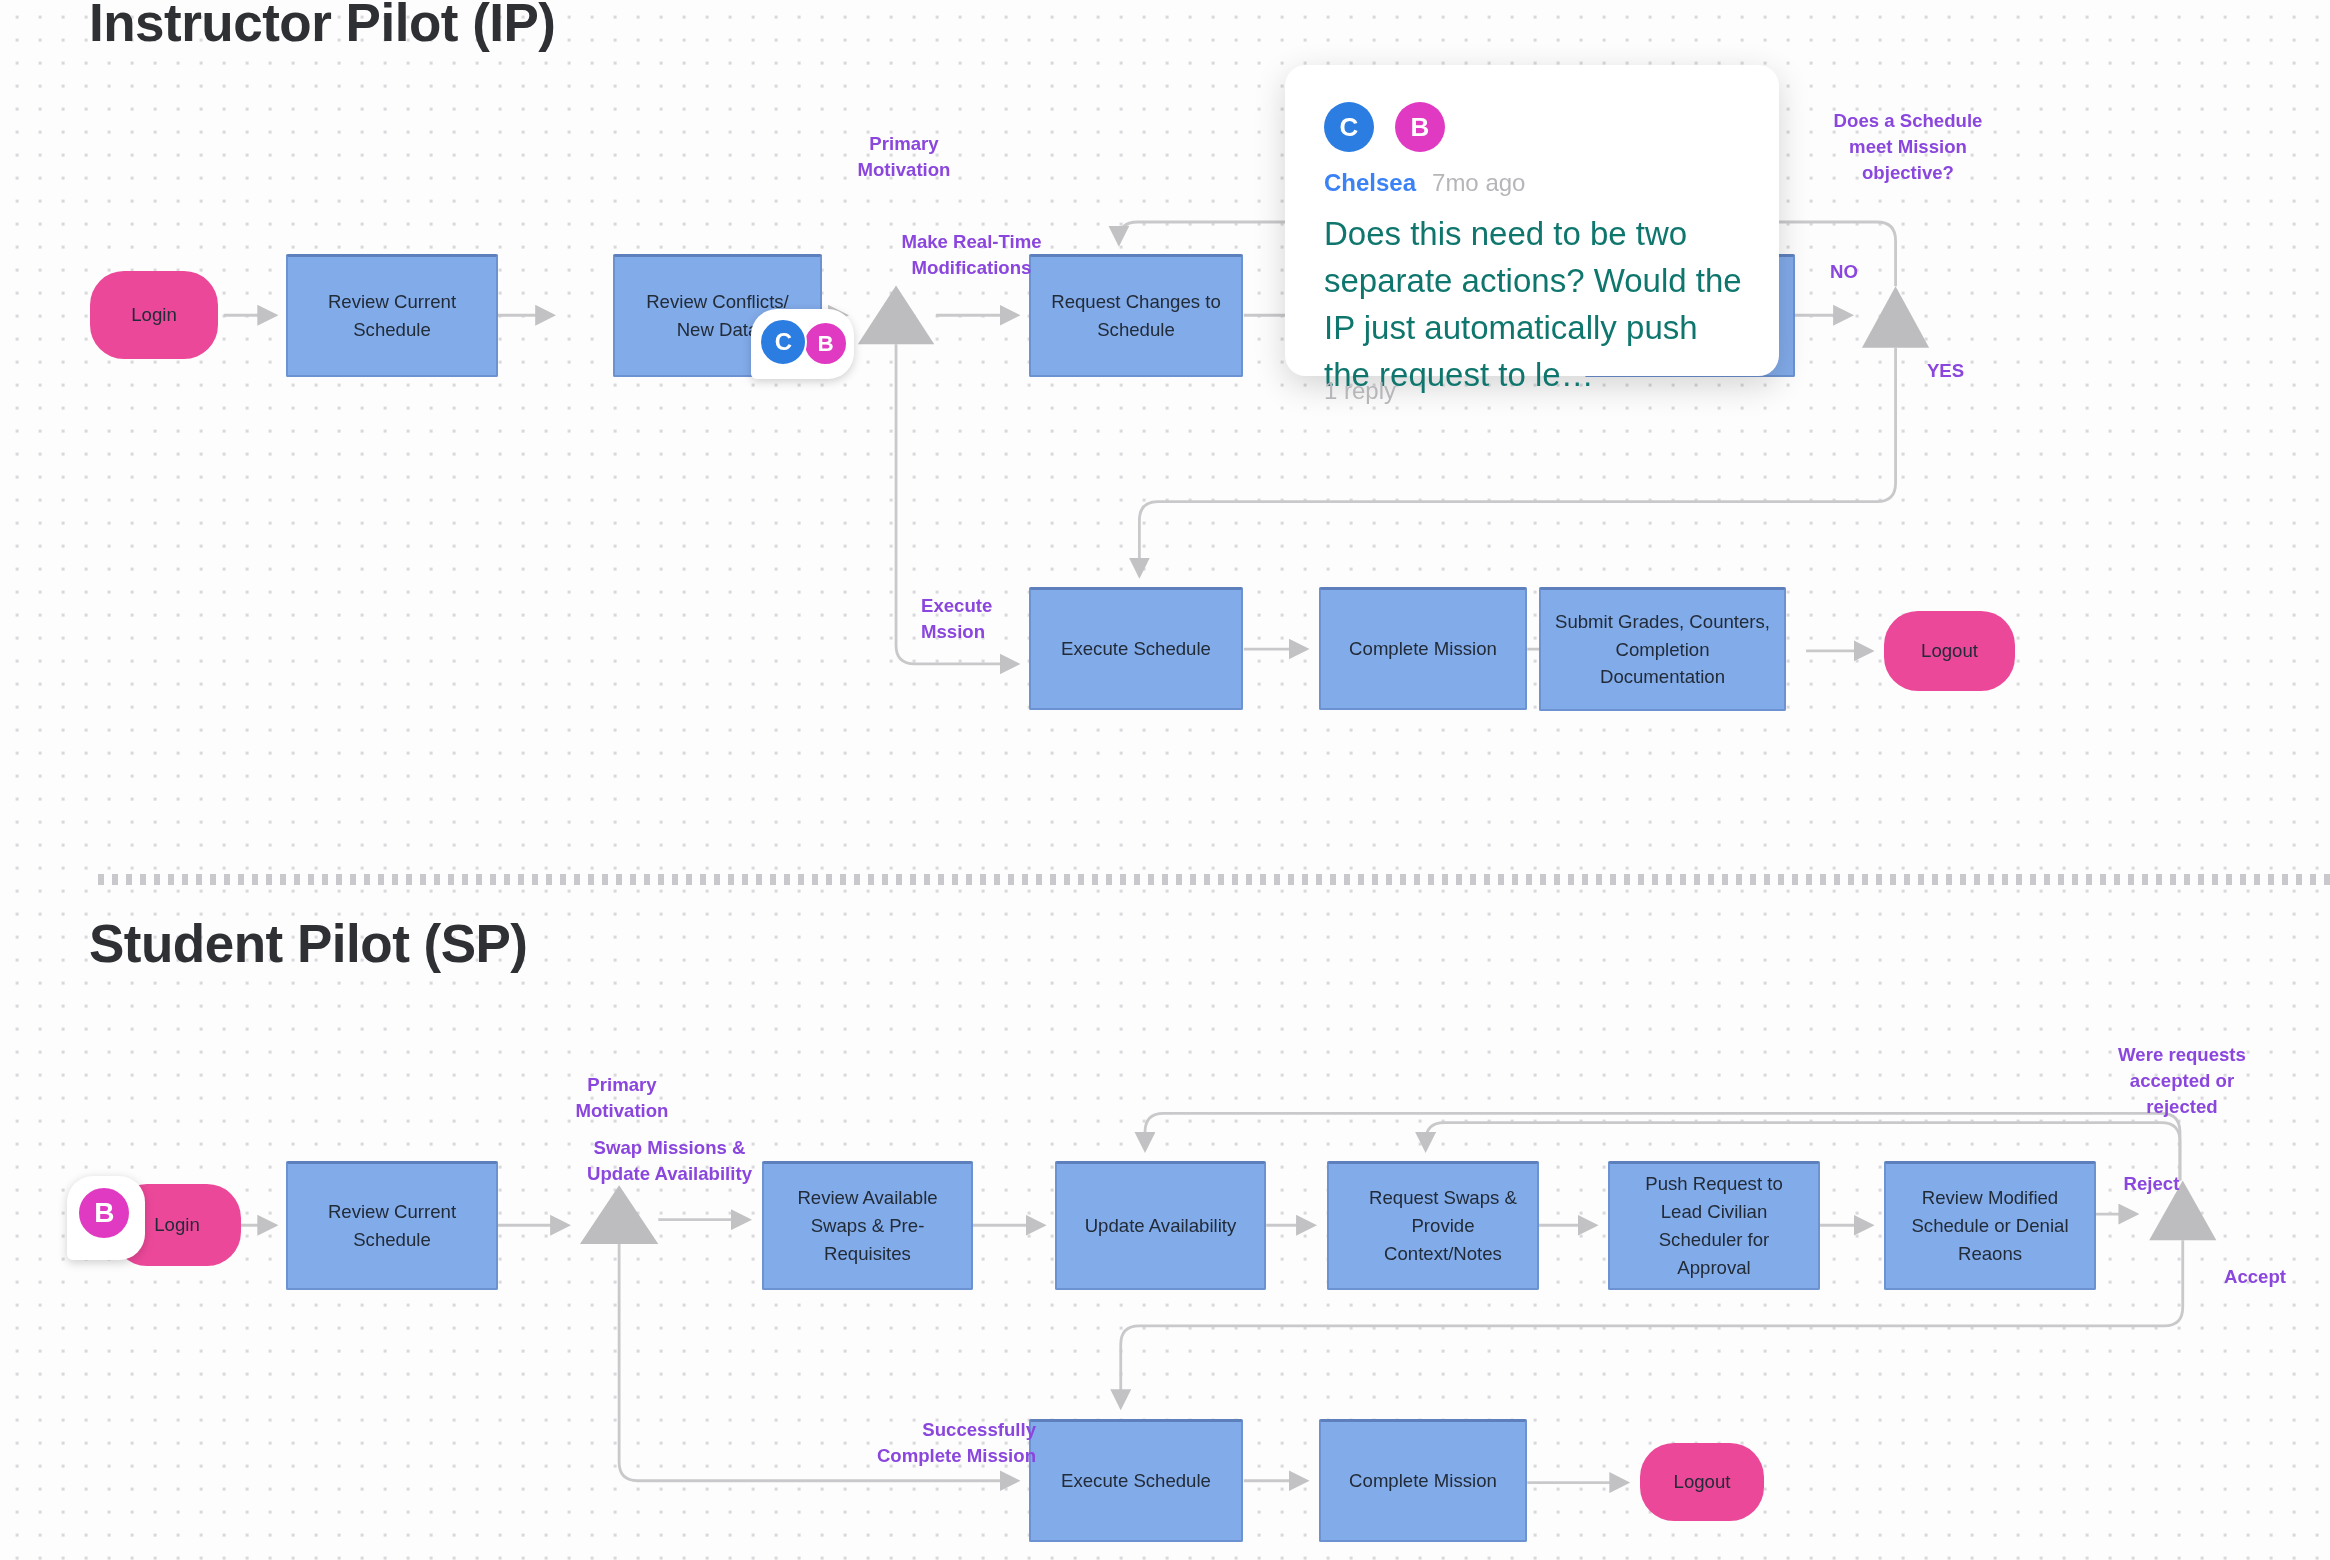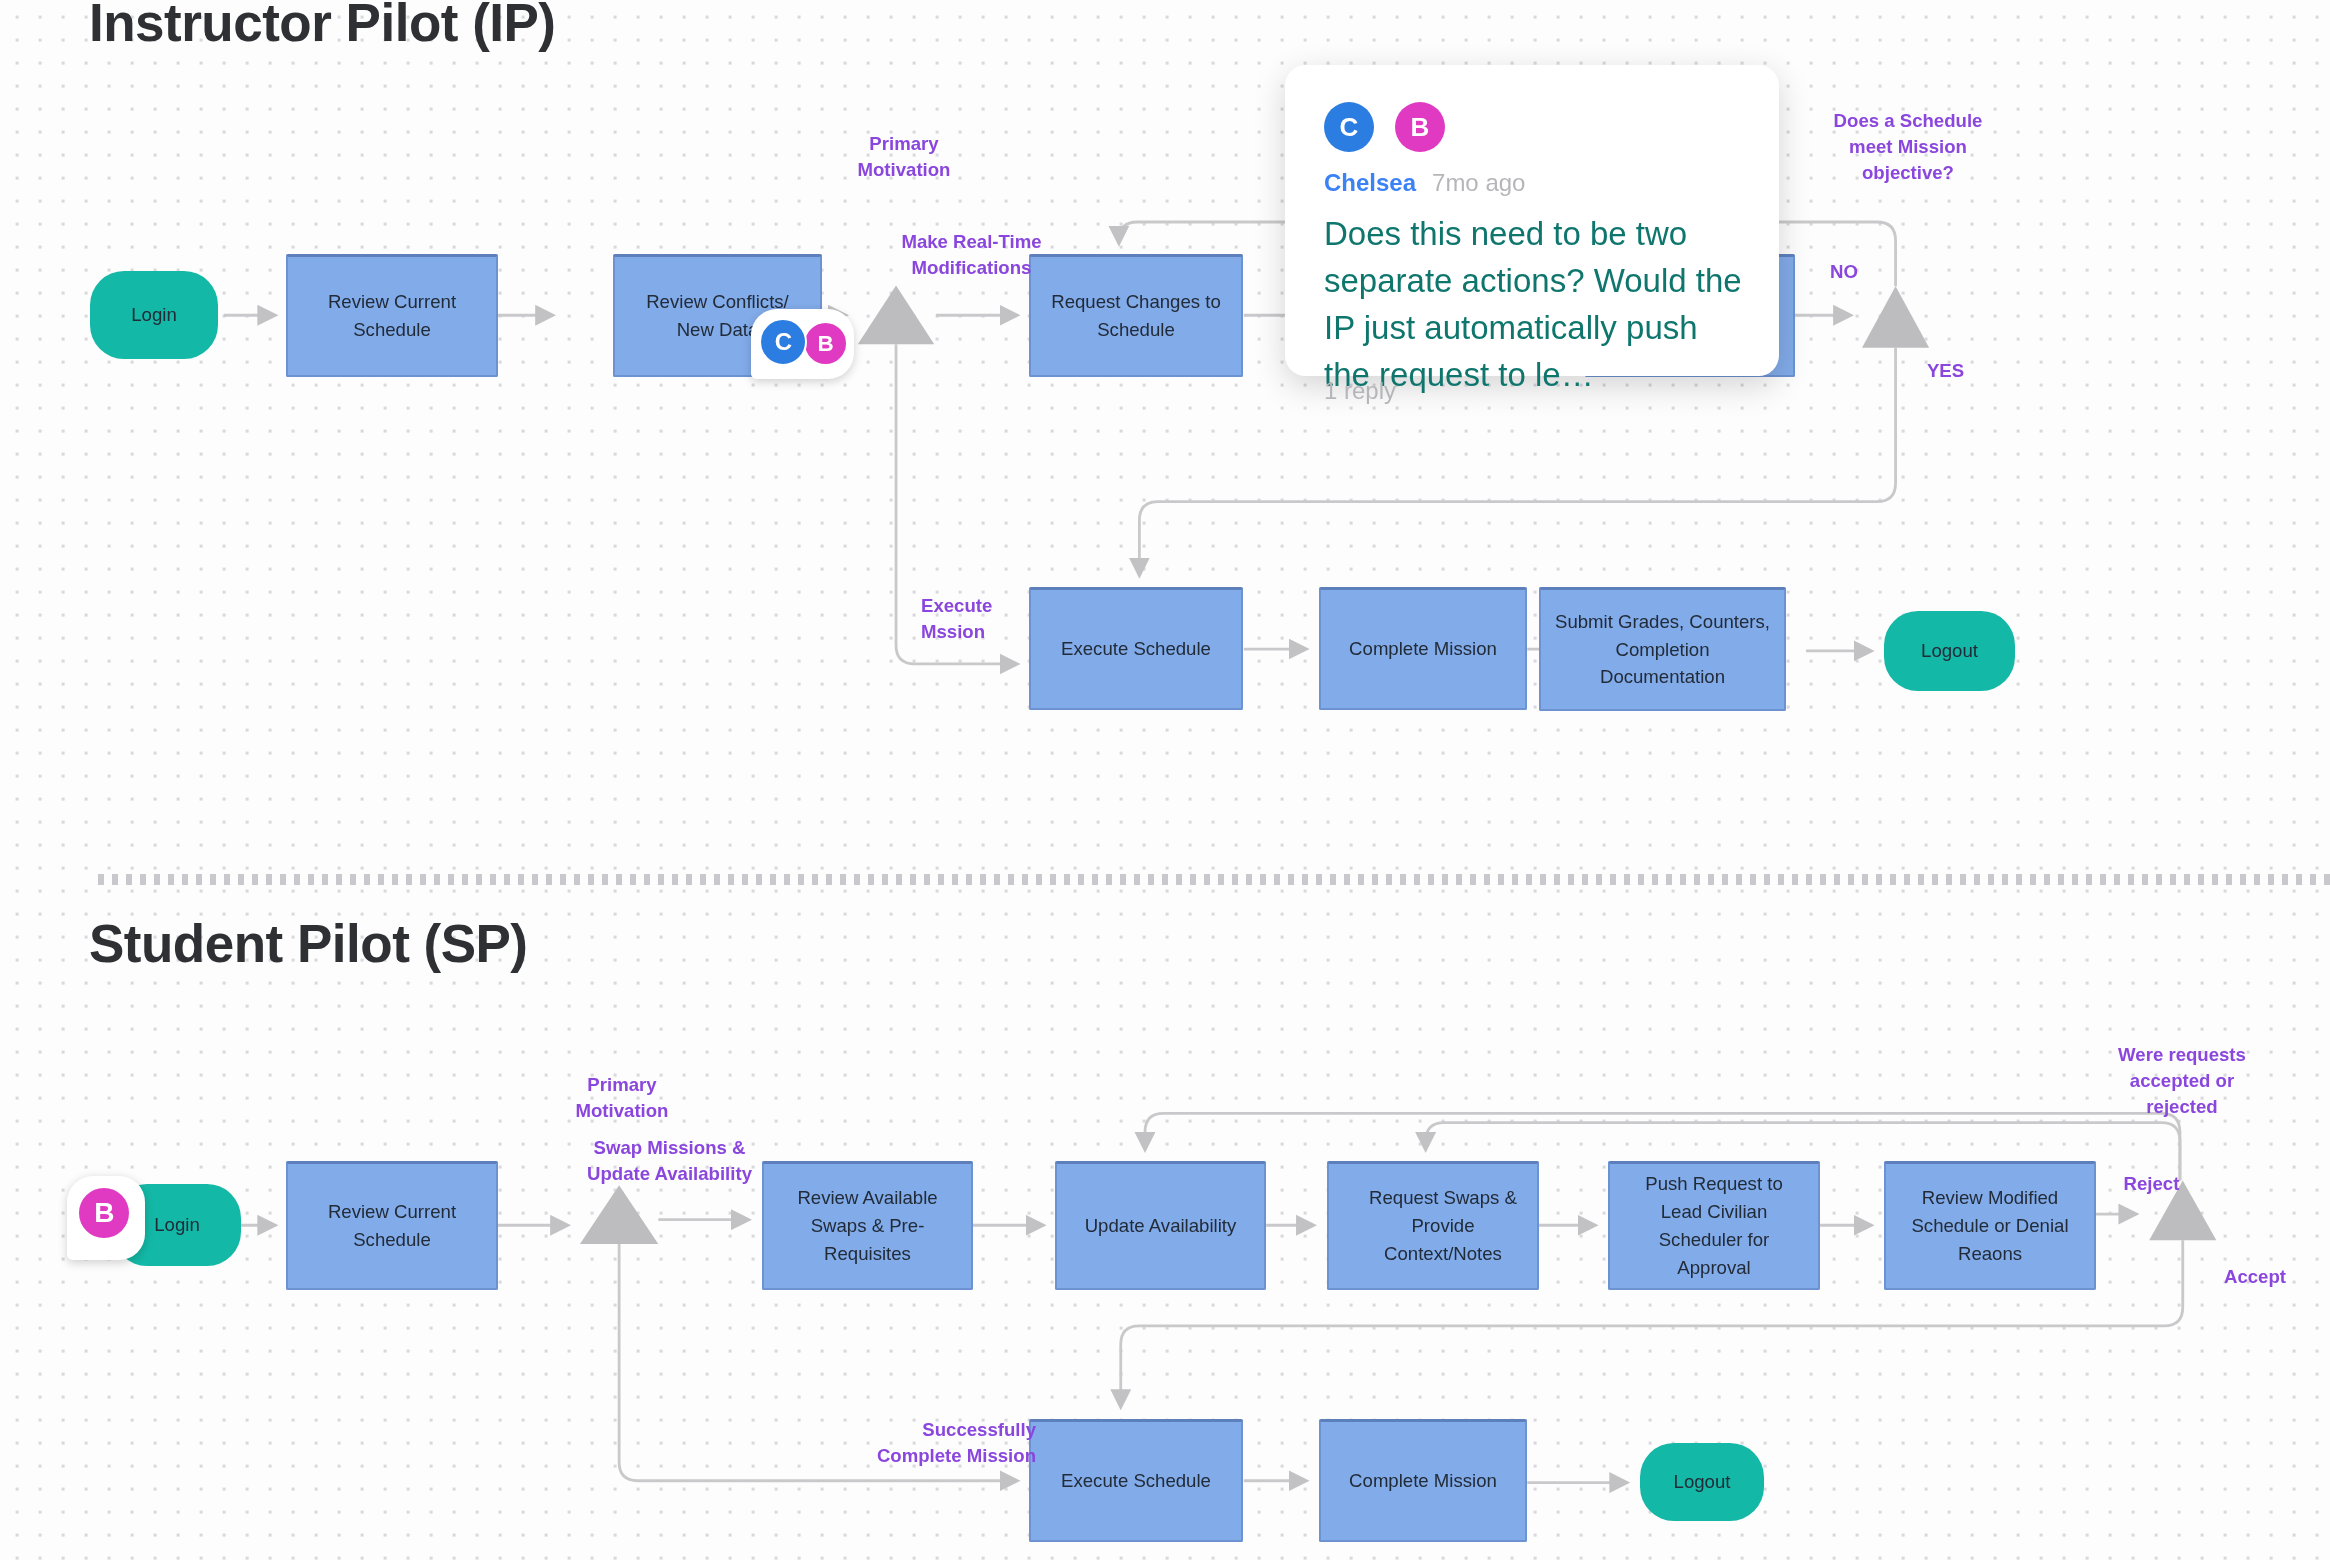--- a/index.html
+++ b/index.html
@@ -17,21 +17,21 @@
   }
   .node{
     position:absolute;display:flex;align-items:center;justify-content:center;
     background:#82ABE9;border:2.8px solid #6C92D2;border-top:3.7px solid #5D80BD;
     border-radius:1.9px;box-sizing:border-box;z-index:2;
     font-size:18.6px;font-weight:500;color:#222B38;text-align:center;line-height:1.5;
     padding:5.6px 13px;
   }
   .pill{
     position:absolute;display:flex;align-items:center;justify-content:center;
-    background:#14b8a6;border-radius:34px;z-index:2;
+    background:#ec4899;border-radius:34px;z-index:2;
     font-size:18.6px;font-weight:500;color:#222B38;text-align:center;
   }
   .plabel{
     position:absolute;font-size:18.6px;font-weight:700;color:#8A46DD;
     line-height:1.4;text-align:center;z-index:2;
   }
   .svg-layer{position:absolute;left:0;top:0;z-index:1;}
   .cmarker{
     position:absolute;background:#fff;z-index:3;
     box-shadow:0 2.8px 9.3px rgba(0,0,0,0.18);

